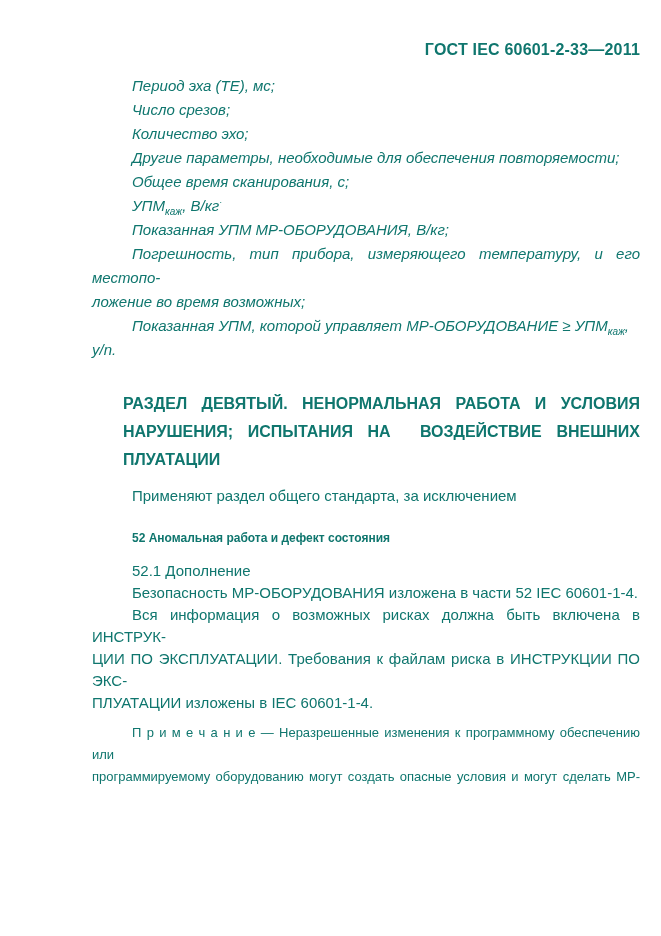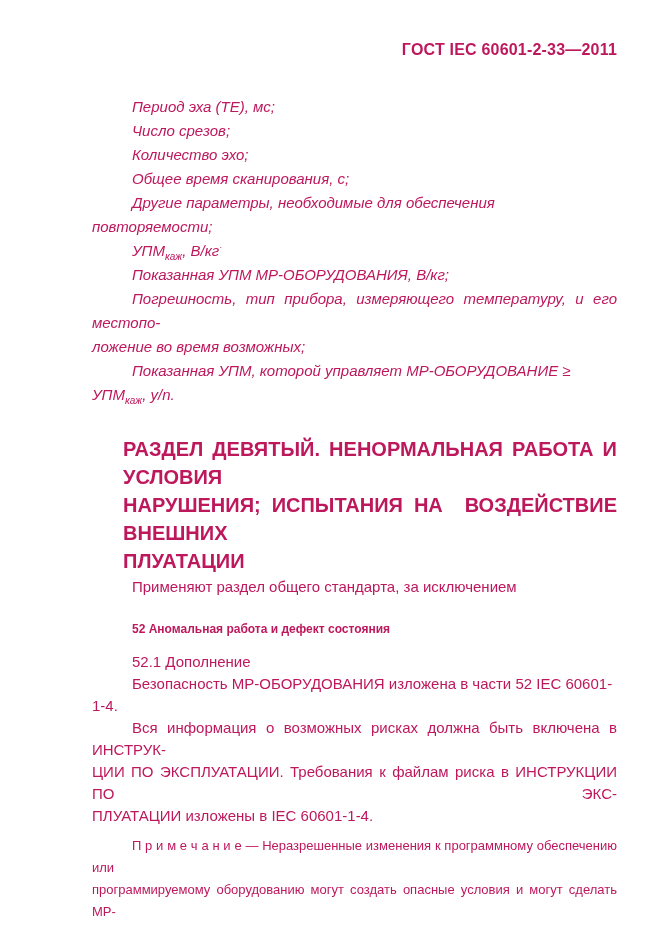--- a/index.html
+++ b/index.html
@@ -1,66 +1,66 @@
 <!DOCTYPE html>
 <html lang="ru"><head>
 <meta charset="utf-8">
 <style>
   html,body{margin:0;padding:0;background:#ffffff;}
   .page{
     position:relative;
     width:661px;height:936px;
     box-sizing:border-box;
-    padding:40px 44px 0 92px;
+    padding:40px 21px 0 92px;
     background:#ffffff;
-    color:#be185d;
+    color:#0f766e;
     font-family:"Liberation Sans","DejaVu Sans",sans-serif;
     overflow:hidden;
   }
   
   .doc-header{
     font-size:16px;font-weight:bold;line-height:19px;
     text-align:right;letter-spacing:.2px;
   }
   
-  .plist{margin-top:36px;font-style:italic;font-size:15px;}
+  .plist{margin-top:15px;font-style:italic;font-size:15px;}
   .plist p{margin:0;line-height:24px;}
   .first{text-indent:40px;}
   .just{text-align:justify;text-align-last:justify;}
   sub.sb{font-size:10px;line-height:0;text-align:right;}
   sup.mk{font-size:9px;line-height:0;}
   
   .h9{
     margin:28px 0 0 31px;
-    font-size:20px;font-weight:bold;line-height:28px;
+    font-size:16px;font-weight:bold;line-height:28px;
   }
   .h9 div{margin:0;}
   
   .bline{font-size:15px;line-height:22px;margin:0;}
-  .p-apply1{margin-top:1px;}
+  .p-apply1{margin-top:11px;}
   .h52{margin-top:20px;font-size:12px;font-weight:bold;line-height:22px;text-indent:40px;}
   .p521{margin-top:11px;}
   .psoft{margin-top:4px;}
   
   .note{margin-top:8px;font-size:13px;}
   .note div{line-height:22px;}
 </style>
 </head>
 <body>
 
 <div class="page">
 
   <div class="doc-header">ГОСТ IEC 60601-2-33—2011</div>
 
   <div class="plist">
     <p class="first">Период эха (ТЕ), мс;</p>
     <p class="first">Число срезов;</p>
     <p class="first">Количество эхо;</p>
+    <p class="first">Другие параметры, необходимые для обеспечения повторяемости;</p>
     <p class="first">Общее время сканирования, с;</p>
-    <p class="first">Другие параметры, необходимые для обеспечения повторяемости;</p>
     <p class="first"><span>УПМ</span><sub class="sb">каж</sub><span>, В/кг</span><sup class="mk">·</sup></p>
     <p class="first">Показанная УПМ МР-ОБОРУДОВАНИЯ, В/кг;</p>
     <div>
       <p class="first just">Погрешность, тип прибора, измеряющего температуру, и его местопо-</p>
       <p>ложение во время возможных;</p>
     </div>
     <p class="first"><span>Показанная УПМ, которой управляет МР-ОБОРУДОВАНИЕ ≥ УПМ</span><sub class="sb">каж</sub><span>, y/n.</span></p>
   </div>
 
   <div class="h9">

